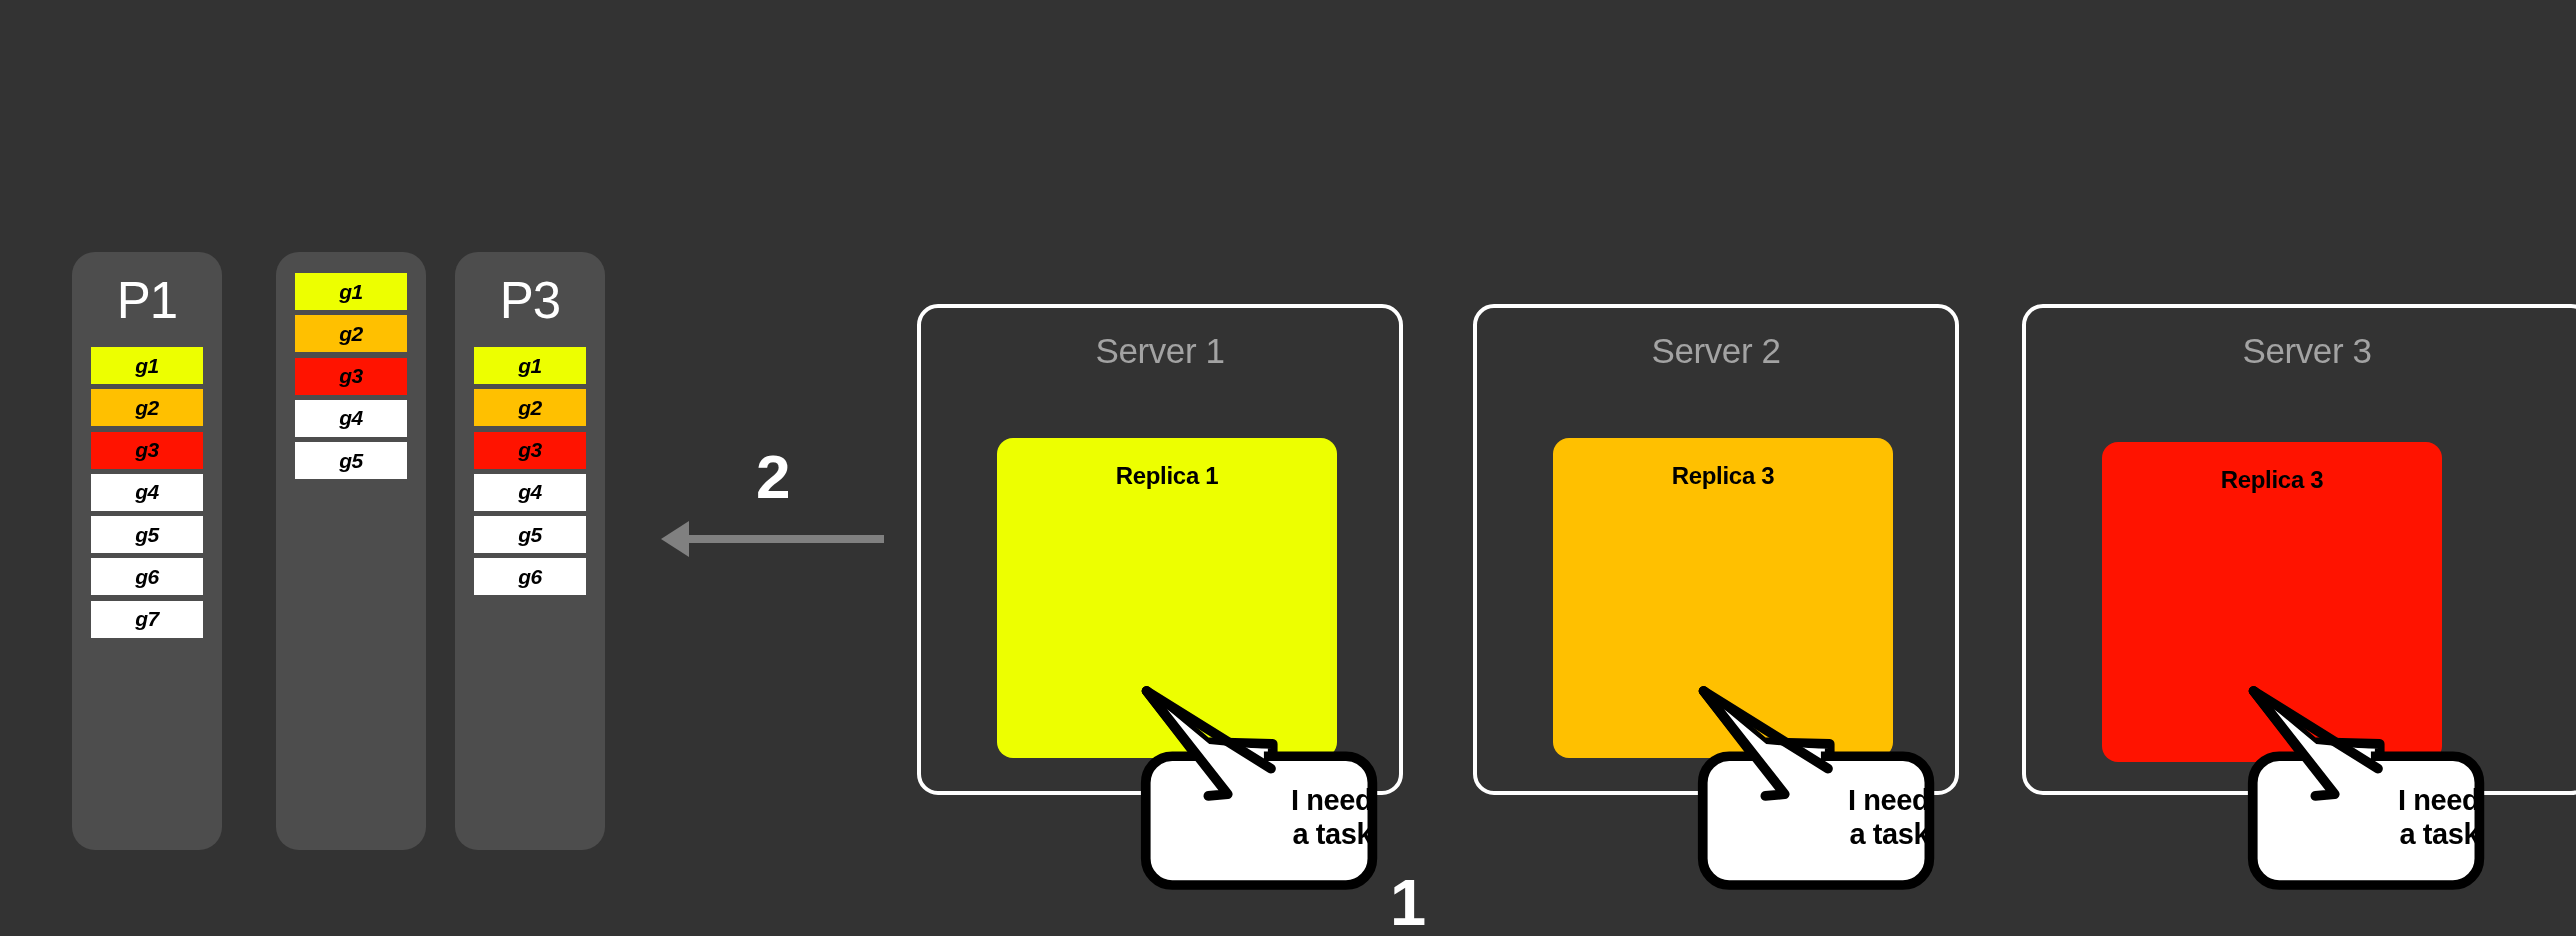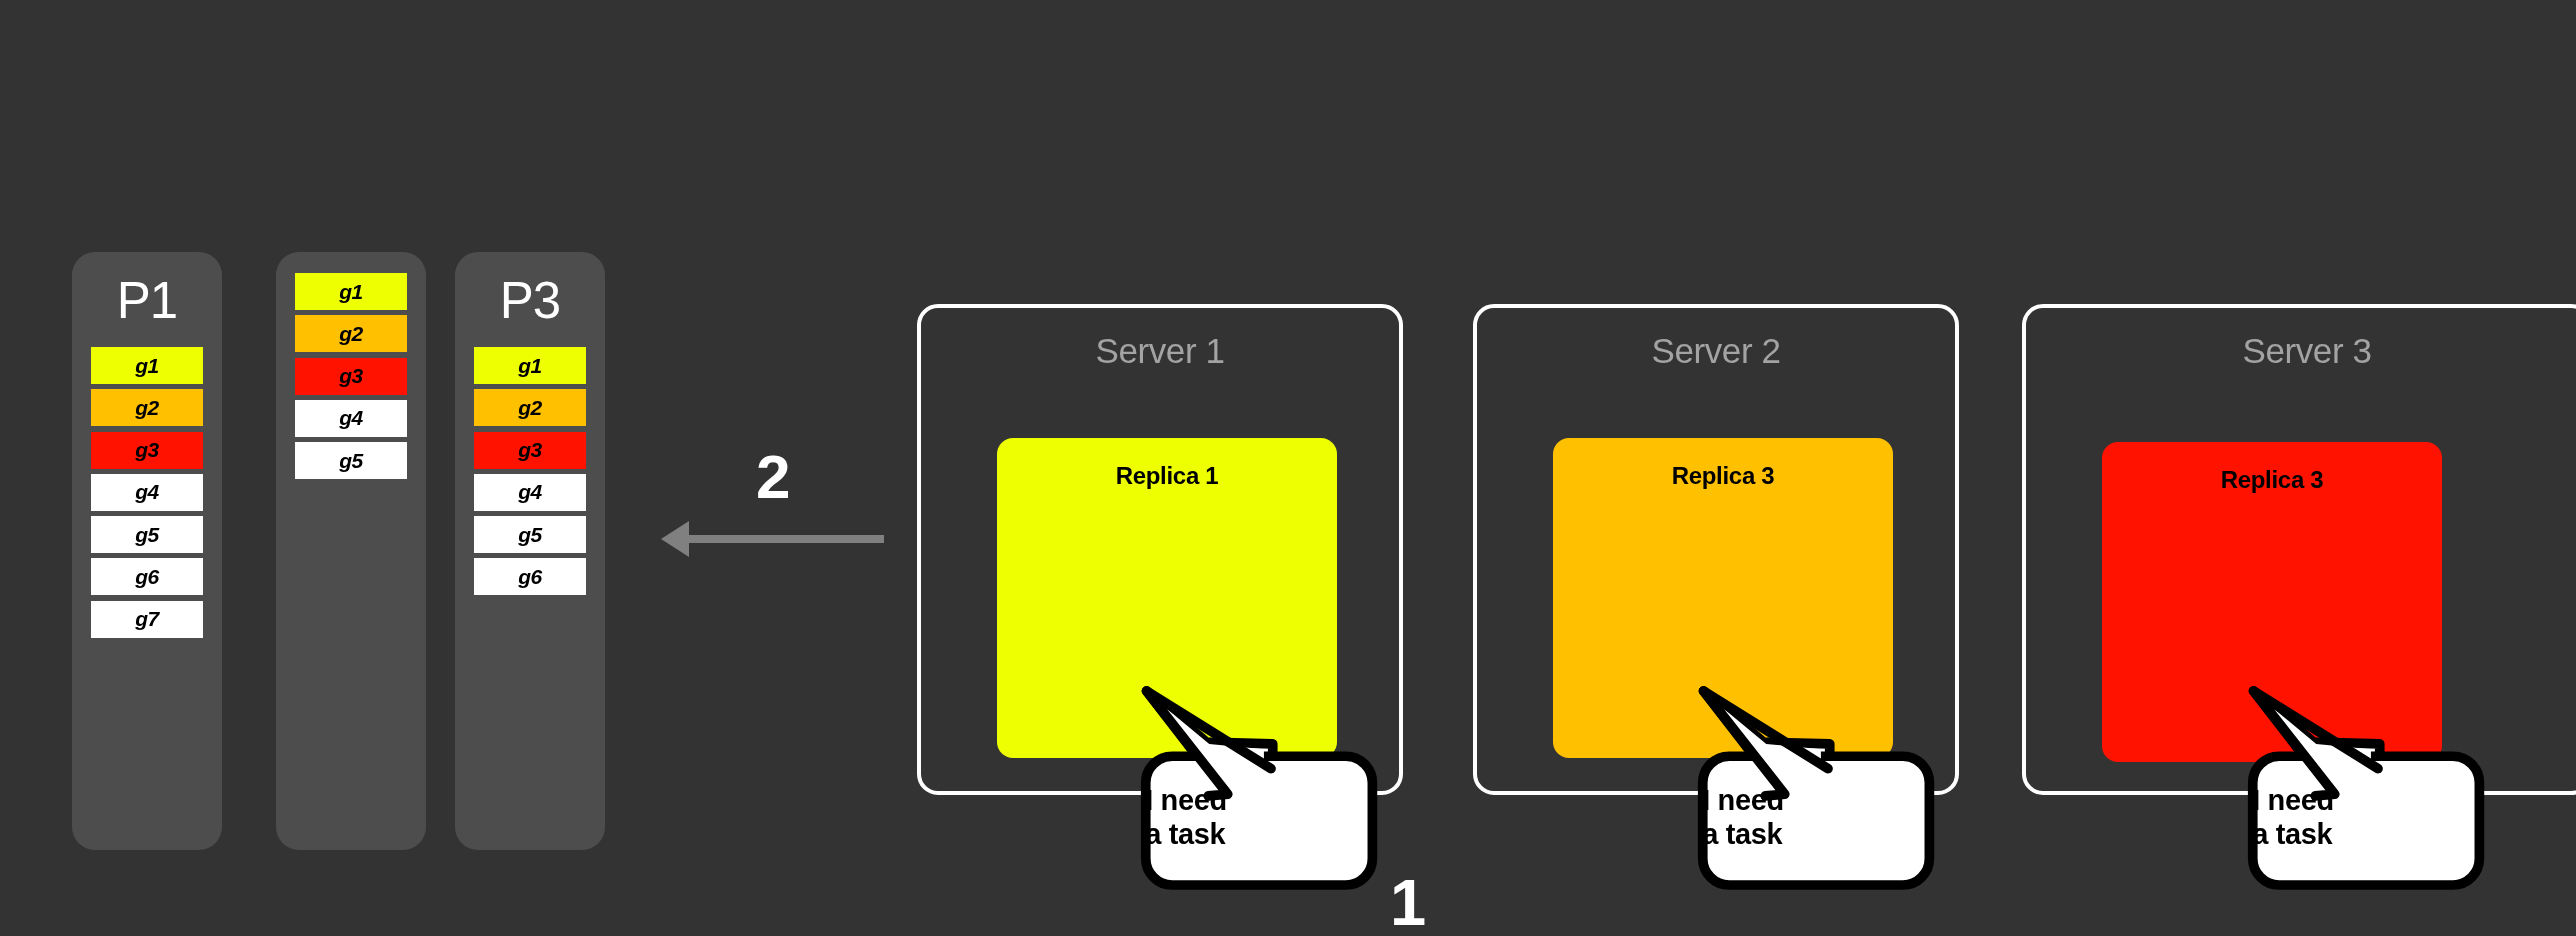--- a/index.html
+++ b/index.html
@@ -112,21 +112,21 @@
     width: 0;
     height: 0;
   }
   .bubble svg { position: absolute; left: 0; top: 0; overflow: visible; }
   .bubble-text {
     position: absolute;
     color: #000000;
     font-size: 29px;
     font-weight: bold;
     line-height: 1.18;
-    text-align: left;
+    text-align: right;
     letter-spacing: -0.4px;
     white-space: pre-line;
   }
 </style>
 </head>
 <body style="background: rgb(51, 51, 51);">
 
 <div id="stage" style="background: rgb(51, 51, 51); width: 2576px; height: 937px; padding-left: 40px;">
 
   <div class="pcol" id="pcol-0" style="left:72px; top:252px; width:150px; height:598px;">

